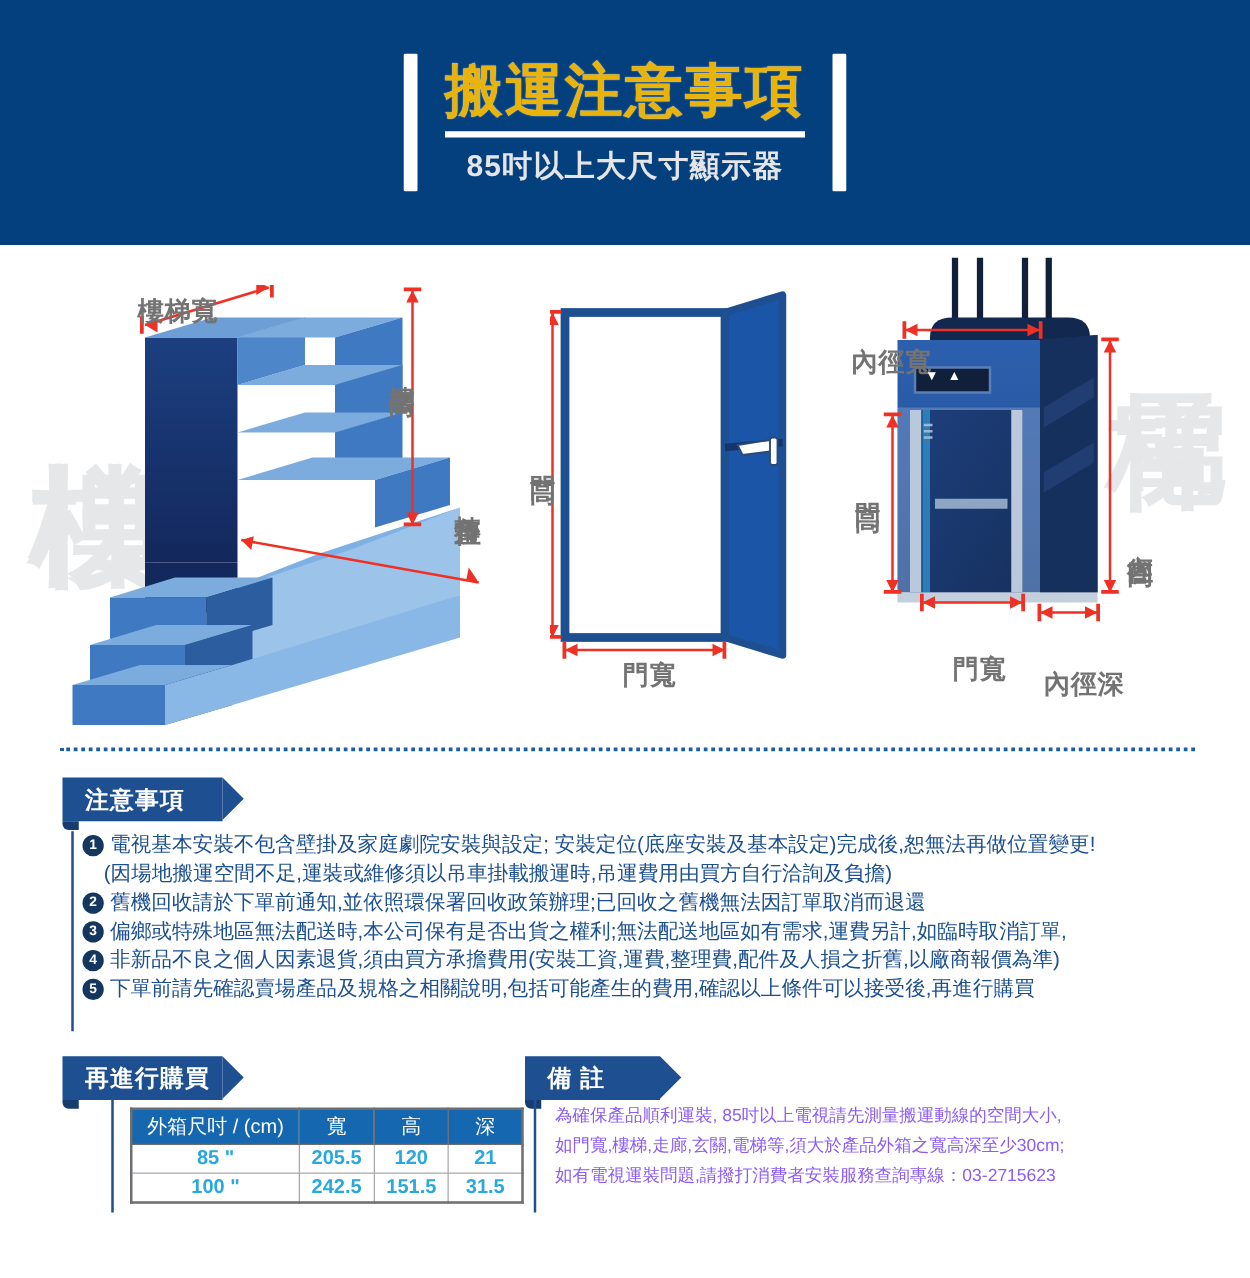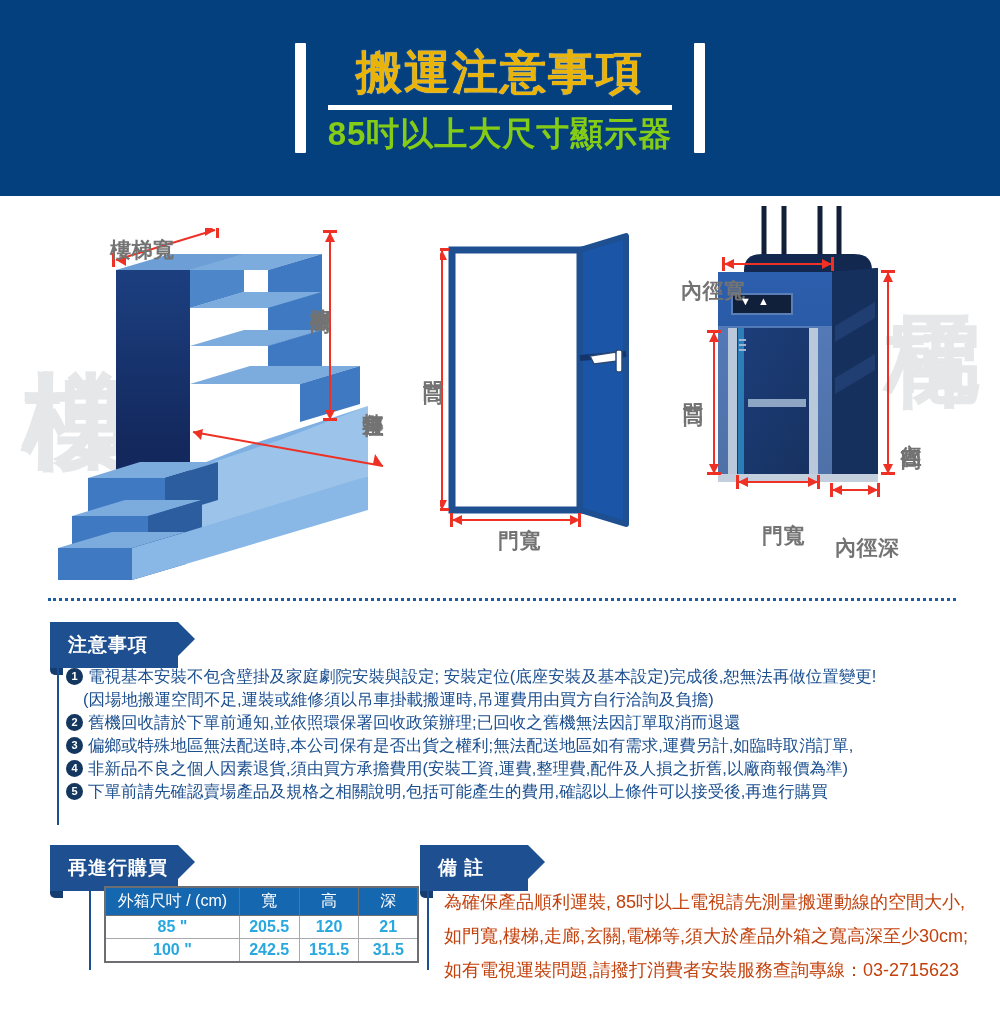--- a/index.html
+++ b/index.html
@@ -28,21 +28,21 @@
   .hdr-texts{display:flex;flex-direction:column;align-items:center;}
   .hdr-title{
     color:#eab308;font-size:46px;font-weight:bold;letter-spacing:2px;
     line-height:54px;white-space:nowrap;
     text-shadow:0 0 1px #ffffff;
   }
   .hdr-rule{
     width:100%;height:5px;background:#ffffff;margin:6px 0 7px 0;
   }
   .hdr-sub{
-    color:#84cc16;font-size:33px;font-weight:bold;letter-spacing:1px;
+    color:#e5e5e5;font-size:24px;font-weight:bold;letter-spacing:1px;
     line-height:34px;white-space:nowrap;
   }
 
   
   .illus{
     position:absolute;left:0;top:196px;width:1000px;height:390px;
     background:#ffffff;
   }
   .watermark{
     position:absolute;color:#e6e7e8;font-weight:bold;
@@ -57,21 +57,21 @@
   }
 
   
   .divider{
     position:absolute;left:48px;top:598px;width:908px;height:0;
     border-top:3px dotted #1b5ea6;
   }
 
   
   .tab{
-    position:absolute;height:46px;background:#1d4f91;
+    position:absolute;height:35px;background:#1d4f91;
     display:flex;align-items:center;
     padding-left:18px;
     box-sizing:border-box;
   }
   .tab-text{
     color:#ffffff;font-size:19px;font-weight:bold;letter-spacing:1px;
     white-space:nowrap;z-index:2;
   }
   .tab-arrow{
     position:absolute;right:-17px;top:0;width:0;height:0;
@@ -131,22 +131,22 @@
   }
   table.dims td{
     background:#ffffff;color:#29a8e0;font-size:16px;font-weight:bold;
     padding:2px 0;text-align:center;border:1px solid #a7a9ac;
   }
   .col-name{width:150px;}
   .col-v{width:62px;}
 
   
   .remark{
-    margin-left:15px;margin-top:10px;
-    color:#c2410c;font-size:18px;line-height:24px;white-space:nowrap;
+    margin-left:15px;margin-top:0;
+    color:#8b5cf6;font-size:14px;line-height:24px;white-space:nowrap;
   }
 </style>
 </head>
 <body>
 
 <div class="header">
   <div class="header-inner">
     <div class="hdr-bar left"></div>
     <div class="hdr-texts">
       <div class="hdr-title">搬運注意事項</div>

